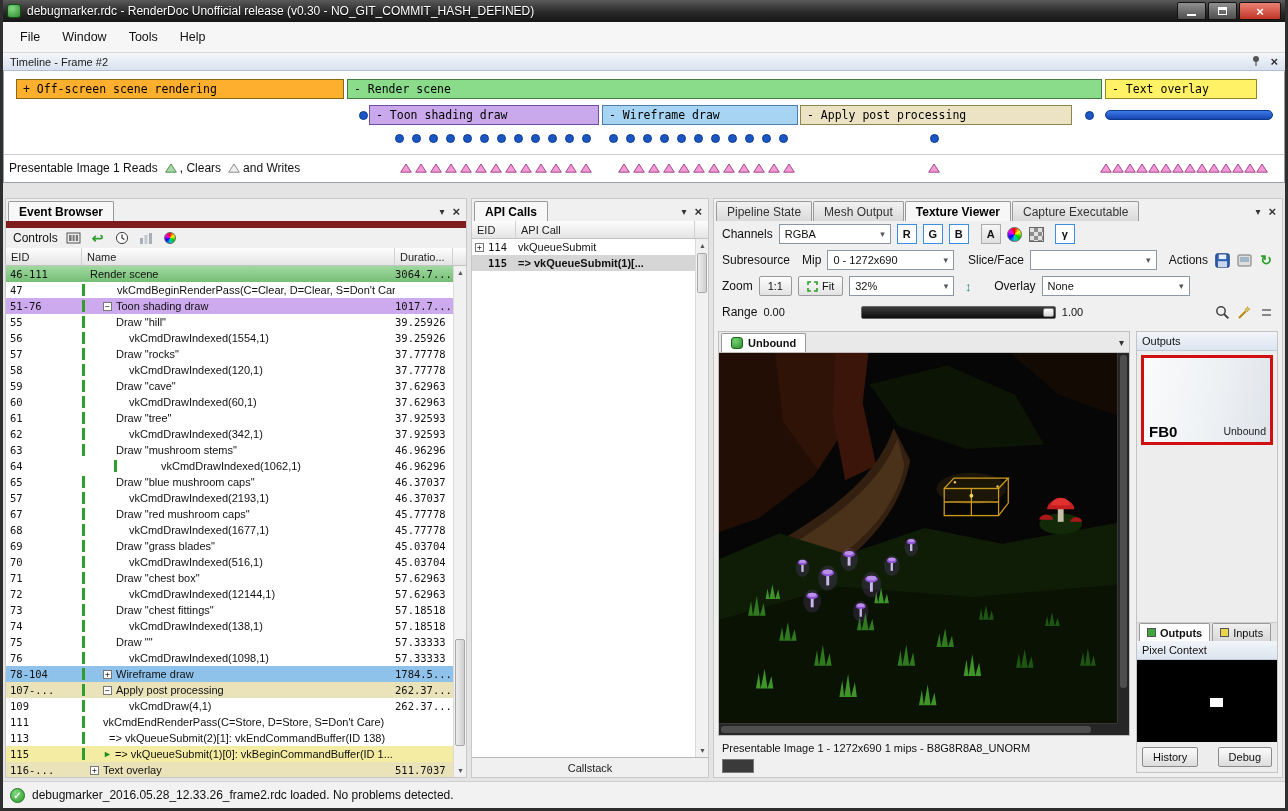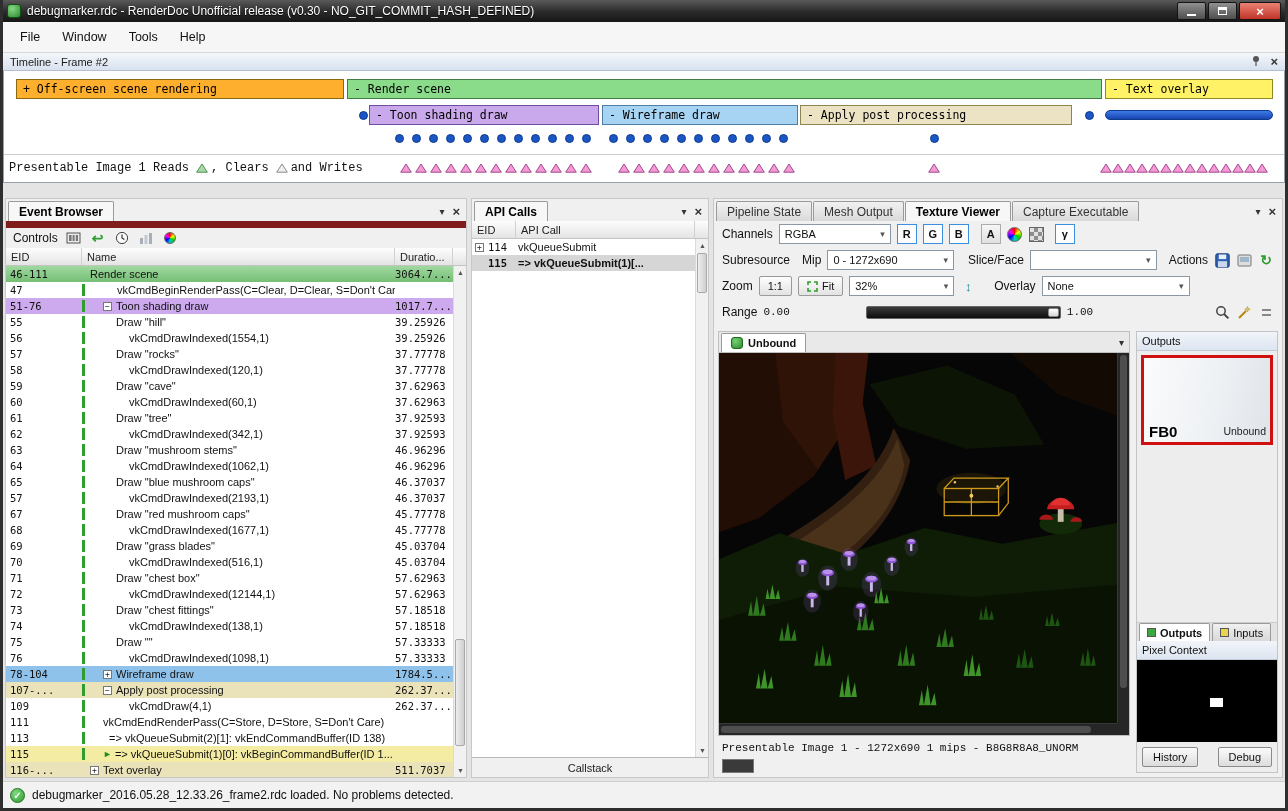--- a/index.html
+++ b/index.html
@@ -1,18 +1,18 @@
 <!DOCTYPE html>
 <html><head>
 <meta charset="utf-8">
 <style>
 *{margin:0;padding:0;box-sizing:border-box}
 html,body{width:1288px;height:811px}
 body{font-family:"Liberation Sans",sans-serif;background:#555;color:#111;font-size:12px;overflow:hidden}
-.mono{font-family:Liberation Mono, monospace}
+.mono{font-family:Liberation Sans, sans-serif}
 .flex1{flex:1}
 .window{width:1288px;height:811px;display:flex;flex-direction:column;background:#E4E4E4;border-left:3px solid #2E2E2E;border-right:3px solid #2E2E2E;border-bottom:3px solid #2E2E2E}
 
 .titlebar{height:22px;background:linear-gradient(#5A5A5A,#2A2A2A 55%,#161616);display:flex;align-items:center;gap:6px;padding:0 4px;flex:none}
 .app-icon{width:14px;height:14px;border-radius:3px;background:radial-gradient(circle at 35% 30%,#86D886,#2E8B2E);border:1px solid #10510F;flex:none}
 .title-text{color:#FFF;font-size:12px;white-space:nowrap;overflow:hidden;flex:1;text-shadow:0 1px 1px #000}
 .win-btns{display:flex;gap:2px}
 .win-btn{width:29px;height:18px;border:1px solid #141414;border-radius:2px;display:flex;align-items:center;justify-content:center;background:linear-gradient(#909090,#4E4E4E);color:#FFF}
 .win-btn.close{width:42px;background:linear-gradient(#EA8175,#C03527);font-weight:bold;font-size:13px}
 .glyph-min{width:9px;height:2px;background:#FFF;margin-top:8px}
@@ -171,21 +171,21 @@
             <rect x="4.4" y="6" width="1.2" height="5" fill="#555"></rect>
           </svg></span>
       <span class="xicon">×</span>
     </span>
   </div>
   <div class="tl-body">
     <div class="tl-bars">
       <div class="tl-row r1">
           <div class="tl-bar" style="left: 12px; width: 328px; background: rgb(255, 175, 46); border-color: rgb(138, 106, 16);">+ Off-screen scene rendering</div>
           <div class="tl-bar" style="left: 343px; width: 755px; background: rgb(138, 220, 138); border-color: rgb(65, 124, 65);">- Render scene</div>
-          <div class="tl-bar" style="left: 1101px; width: 168px; background: rgb(255, 242, 102); border-color: rgb(143, 138, 32);">- Text overlay</div>
+          <div class="tl-bar" style="left: 1101px; width: 152px; background: rgb(255, 242, 102); border-color: rgb(143, 138, 32);">- Text overlay</div>
         </div>
       <div class="tl-row r2">
           <div class="tl-bar" style="left: 365px; width: 230px; background: rgb(201, 168, 236); border-color: rgb(110, 78, 158);">- Toon shading draw</div>
           <div class="tl-bar" style="left: 598px; width: 196px; background: rgb(166, 212, 242); border-color: rgb(78, 126, 166);">- Wireframe draw</div>
           <div class="tl-bar" style="left: 796px; width: 272px; background: rgb(235, 227, 195); border-color: rgb(142, 132, 80);">- Apply post processing</div>
           <div class="tl-dot" style="left: 355px;"></div>
           <div class="tl-dot" style="left: 1081px;"></div>
           <div class="tl-capsule" style="left: 1101px; width: 168px;"></div>
         </div>
       <div class="tl-row r3">
@@ -482,21 +482,21 @@
             </div>
             <div class="eb-row">
               <div class="cell eid">63</div>
               <div class="cell name stripe" style="padding-left: 31px;">
                 <span>Draw "mushroom stems"</span>
               </div>
               <div class="cell dur">46.96296</div>
             </div>
             <div class="eb-row">
               <div class="cell eid">64</div>
-              <div class="cell name stripe" style="padding-left: 44px;">
+              <div class="cell name stripe" style="padding-left: 44px; margin-left: 32px;">
                 <span>vkCmdDrawIndexed(1062,1)</span>
               </div>
               <div class="cell dur">46.96296</div>
             </div>
             <div class="eb-row">
               <div class="cell eid">65</div>
               <div class="cell name stripe" style="padding-left: 31px;">
                 <span>Draw "blue mushroom caps"</span>
               </div>
               <div class="cell dur">46.37037</div>

